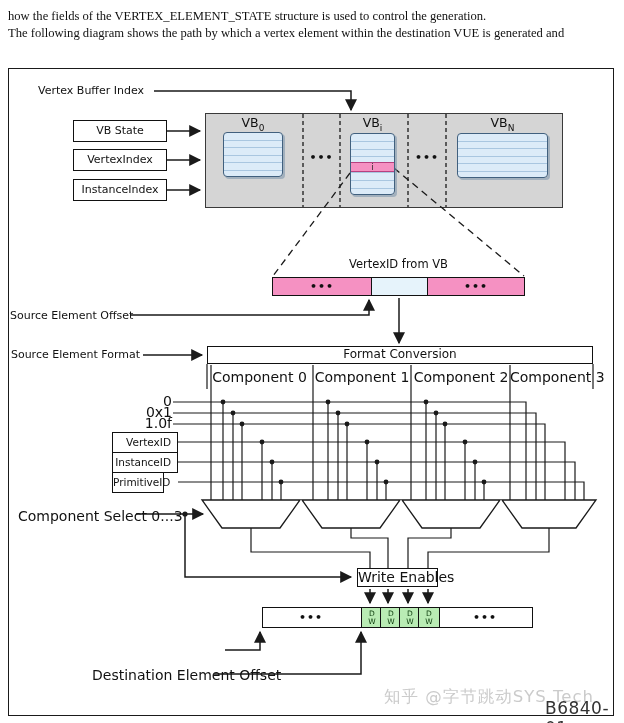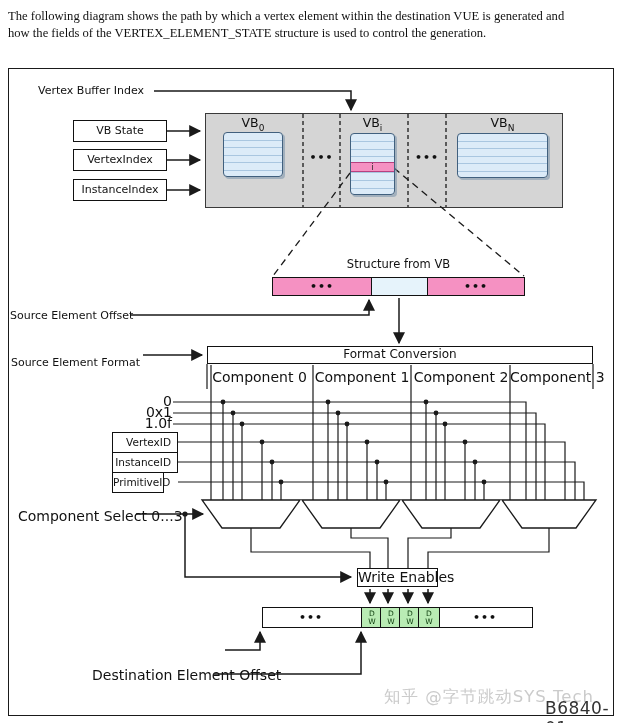--- a/index.html
+++ b/index.html
@@ -42,22 +42,22 @@
   svg .d{stroke:#1a1a1a;stroke-width:1.3;fill:none;}
   svg .mux{stroke:#1a1a1a;stroke-width:1.3;fill:#fff;}
   svg circle{fill:#1a1a1a;}
 </style>
 </head>
 <body>
 
 <div id="screen">
 
   <div class="abs serif" style="left:8px;top:8px;width:612px;">
+    <div>how the fields of the VERTEX_ELEMENT_STATE structure is used to control the generation.</div>
     <div>The following diagram shows the path by which a vertex element within the destination VUE is generated and</div>
-    <div>how the fields of the VERTEX_ELEMENT_STATE structure is used to control the generation.</div>
   </div>
 
   <div class="abs" id="diagram-border" style="left:8px;top:68px;width:606px;height:648px;"></div>
 
   <div class="abs" id="vb-panel" style="left:205px;top:113px;width:358px;height:95px;z-index:1;"></div>
 
   <svg width="624" height="723" viewBox="0 0 624 723" style="z-index:2;">
     <defs>
       <marker id="ah" viewBox="0 0 10 10" refX="9" refY="5" markerWidth="8.5" markerHeight="8" orient="auto">
         <path d="M0,0 L10,5 L0,10 z" fill="#1a1a1a"></path>
@@ -200,33 +200,33 @@
   </div>
   <div class="abs vbstack" style="left:457px;top:133px;width:91px;height:45px;z-index:3;"></div>
 
   <div class="abs dots" style="left:303px;top:151px;width:37px;z-index:3;">•••</div>
   <div class="abs dots" style="left:408px;top:151px;width:38px;z-index:3;">•••</div>
 
   <div class="abs box lbl" style="left:73px;top:120px;width:94px;height:22px;line-height:19px;z-index:3;">VB State</div>
   <div class="abs box lbl" style="left:73px;top:149px;width:94px;height:22px;line-height:19px;z-index:3;">VertexIndex</div>
   <div class="abs box lbl" style="left:73px;top:179px;width:94px;height:22px;line-height:19px;z-index:3;">InstanceIndex</div>
 
-  <div class="abs lbl" style="left:272px;top:257px;width:253px;text-align:center;font-size:11.5px;z-index:3;">Structure from VB</div>
+  <div class="abs lbl" style="left:272px;top:257px;width:253px;text-align:center;font-size:11.5px;z-index:3;">VertexID from VB</div>
   <div class="abs" id="structure-bar" style="left:272px;top:277px;width:253px;height:19px;z-index:3;">
     <div class="seg pink bdr" style="width:98px;">
         <span class="dots">•••</span>
       </div>
     <div class="seg blue bdr" style="width:55px;"></div>
     <div class="seg pink" style="flex:1;">
         <span class="dots">•••</span>
       </div>
   </div>
   <div class="abs lbl rightal" style="left:10px;top:309px;width:118px;z-index:3;">Source Element Offset</div>
 
-  <div class="abs lbl rightal" style="left:10px;top:356px;width:130px;z-index:3;">Source Element Format</div>
+  <div class="abs lbl rightal" style="left:10px;top:348px;width:130px;z-index:3;">Source Element Format</div>
   <div class="abs box" style="left:207px;top:346px;width:386px;height:18px;font-size:12px;line-height:15px;z-index:3;">Format Conversion</div>
   <div class="abs sm" style="left:207px;top:369px;width:105px;text-align:center;z-index:3;">Component 0</div>
   <div class="abs sm" style="left:312px;top:369px;width:100px;text-align:center;z-index:3;">Component 1</div>
   <div class="abs sm" style="left:412px;top:369px;width:98px;text-align:center;z-index:3;">Component 2</div>
   <div class="abs sm" style="left:510px;top:369px;width:83px;text-align:center;z-index:3;">Component 3</div>
 
   <div class="abs sm rightal" style="left:120px;top:396px;width:52px;line-height:11px;z-index:3;">0</div>
   <div class="abs sm rightal" style="left:120px;top:407px;width:52px;line-height:11px;z-index:3;">0x1</div>
   <div class="abs sm rightal" style="left:120px;top:418px;width:52px;line-height:11px;z-index:3;">1.0f</div>
 

